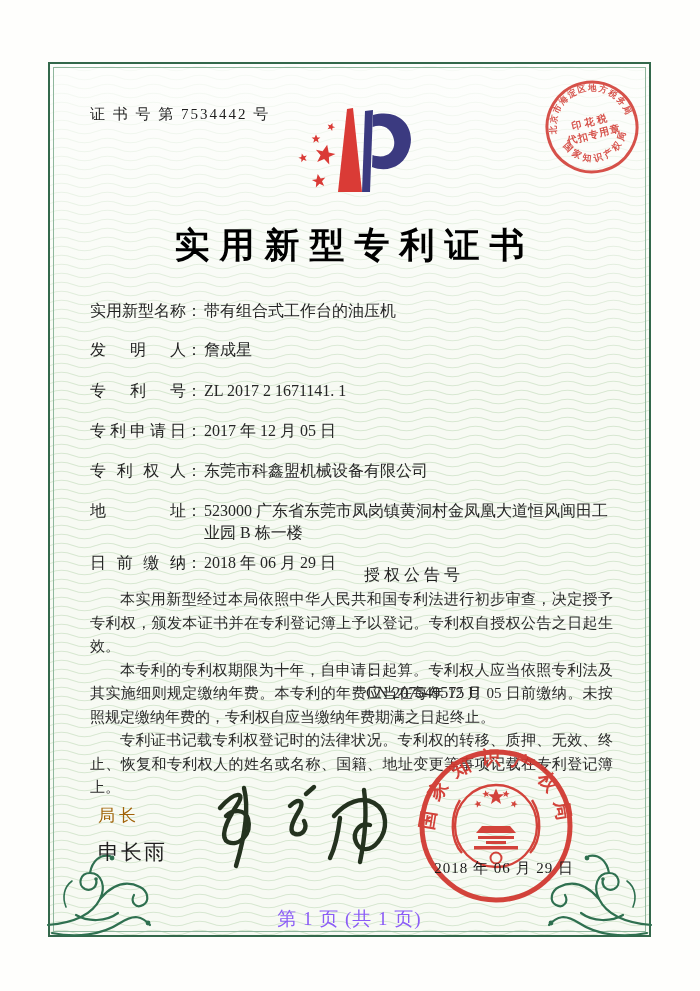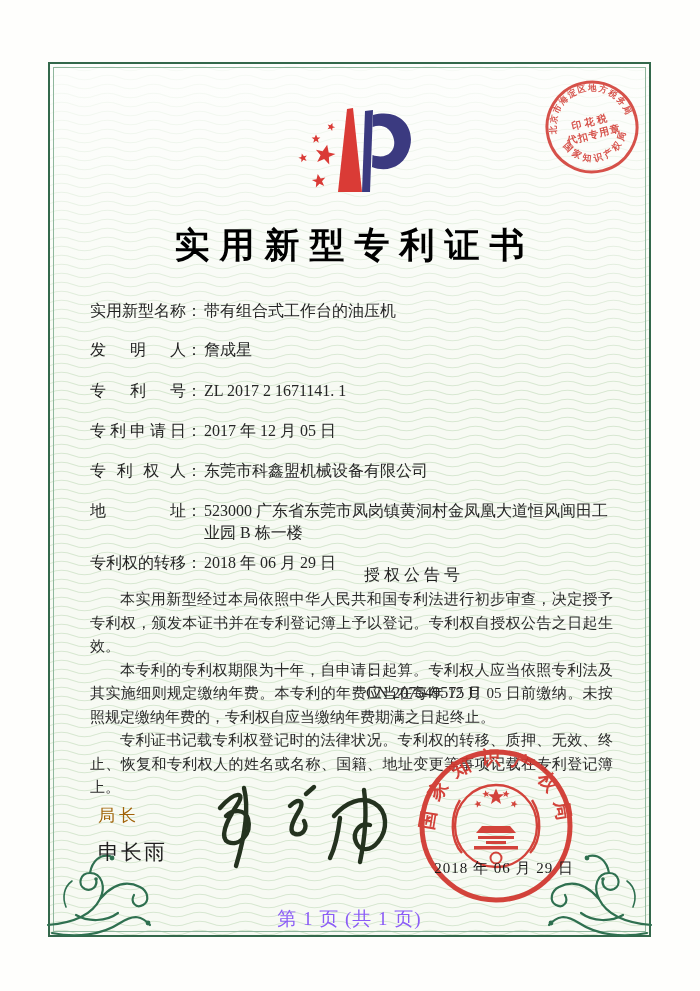--- a/index.html
+++ b/index.html
@@ -117,20 +117,21 @@
     </g>
     <g fill="#2f7050" stroke="none">
       <circle cx="70" cy="9" r="2.4"></circle>
         <circle cx="106" cy="74" r="2.4"></circle>
         <circle cx="54" cy="30" r="1.8"></circle>
     </g>
   </svg>
 
   <div class="content">
 
+    <div class="cert-no">证 书 号 第 7534442 号</div>
 
     <svg class="logo" width="120" height="98" viewBox="0 0 120 98" xmlns="http://www.w3.org/2000/svg">
       <defs>
         <path id="s5" d="M0,-10 2.94,-3.09 9.51,-3.09 4.05,1.18 5.88,8.09 0,4 -5.88,8.09 -4.05,1.18 -9.51,-3.09 -2.94,-3.09 Z"></path>
       </defs>
       <polygon points="55,3 61,2 70,86 46,86" fill="#da3b36"></polygon>
       <polygon points="73,5 81,4 78,86 70,86" fill="#3b3a80"></polygon>
       <path d="M81,9 C108,2 123,21 118,41 C113,61 95,67 80,61 L80.5,49 C95,54 104,45 102,34 C100,22 90,17 80.6,21 Z" fill="#3b3a80"></path>
       <g fill="#da3b36">
         <use href="#s5" transform="translate(39,21) scale(0.42) rotate(20)"></use>
@@ -168,21 +169,21 @@
         <span class="flabel">专利权人</span>
           <span class="colon">：</span>
         <span class="fvalue">东莞市科鑫盟机械设备有限公司</span>
       </div>
       <div class="frow mt18">
         <span class="flabel">地址</span>
           <span class="colon">：</span>
         <span class="fvalue">523000 广东省东莞市凤岗镇黄洞村金凤凰大道恒风闽田工业园 B 栋一楼</span>
       </div>
       <div class="frow mt8">
-        <span class="flabel">专利权的转移</span>
+        <span class="flabel">日前缴纳</span>
           <span class="colon">：</span>
         <span class="fvalue">2018 年 06 月 29 日</span>
         <span class="fpair2">
           <span class="flabel">授权公告号</span>
             <span class="colon">：</span>
           <span class="fvalue">CN 207549575 U</span>
         </span>
       </div>
     </div>
 

